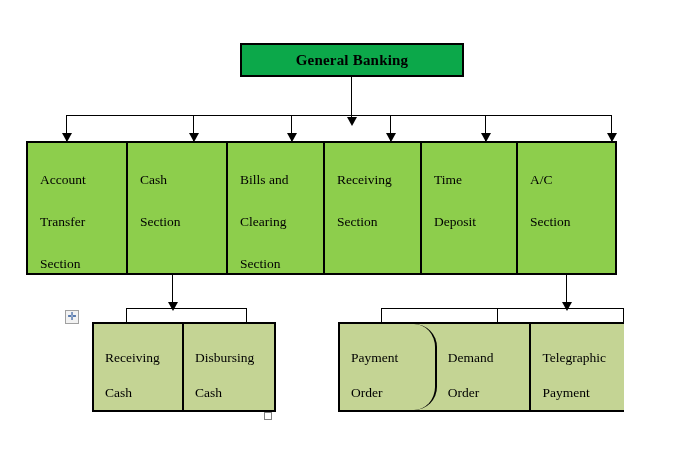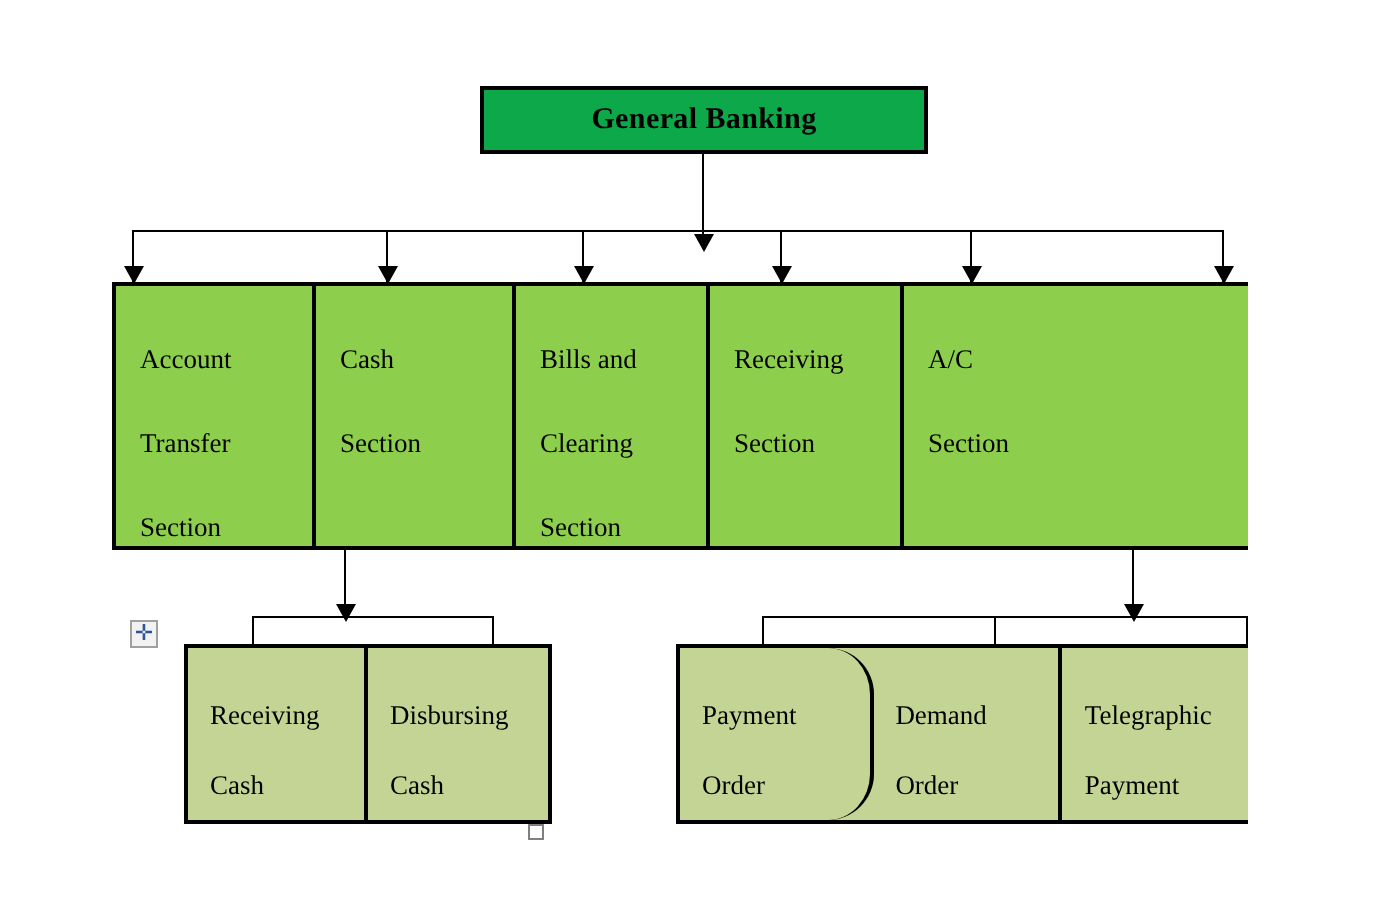--- a/index.html
+++ b/index.html
@@ -45,21 +45,21 @@
     justify-content: center;
   }
   #root-node .line {
     font-size: 15px;
     letter-spacing: .2px;
   }
 
   
   #main-band {
     position: absolute;
-    left: 56px;
+    left: 26px;
     top: 141px;
     width: 591px;
     height: 134px;
     box-sizing: border-box;
     border: 2px solid #000000;
     background: #8DCE4C;
     display: flex;
   }
   #main-band .cell {
     box-sizing: border-box;
@@ -189,20 +189,24 @@
     </div>
     <div class="cell" style="width:97px;">
       <span class="line">Bills and</span>
       <span class="line">Clearing</span>
       <span class="line">Section</span>
     </div>
     <div class="cell" style="width:97px;">
       <span class="line">Receiving</span>
       <span class="line">Section</span>
     </div>
+    <div class="cell" style="width:96px;">
+      <span class="line">Time</span>
+      <span class="line">Deposit</span>
+    </div>
     <div class="cell" style="width:97px;">
       <span class="line">A/C</span>
       <span class="line">Section</span>
     </div>
   </div>
 
   <div class="conn v" style="left:172px; top:275px; height:33px;"></div>
   <div class="arrow" style="left:168px; top:302px;"></div>
 
   <div class="conn h" style="left:126px; top:308px; width:120px;"></div>

